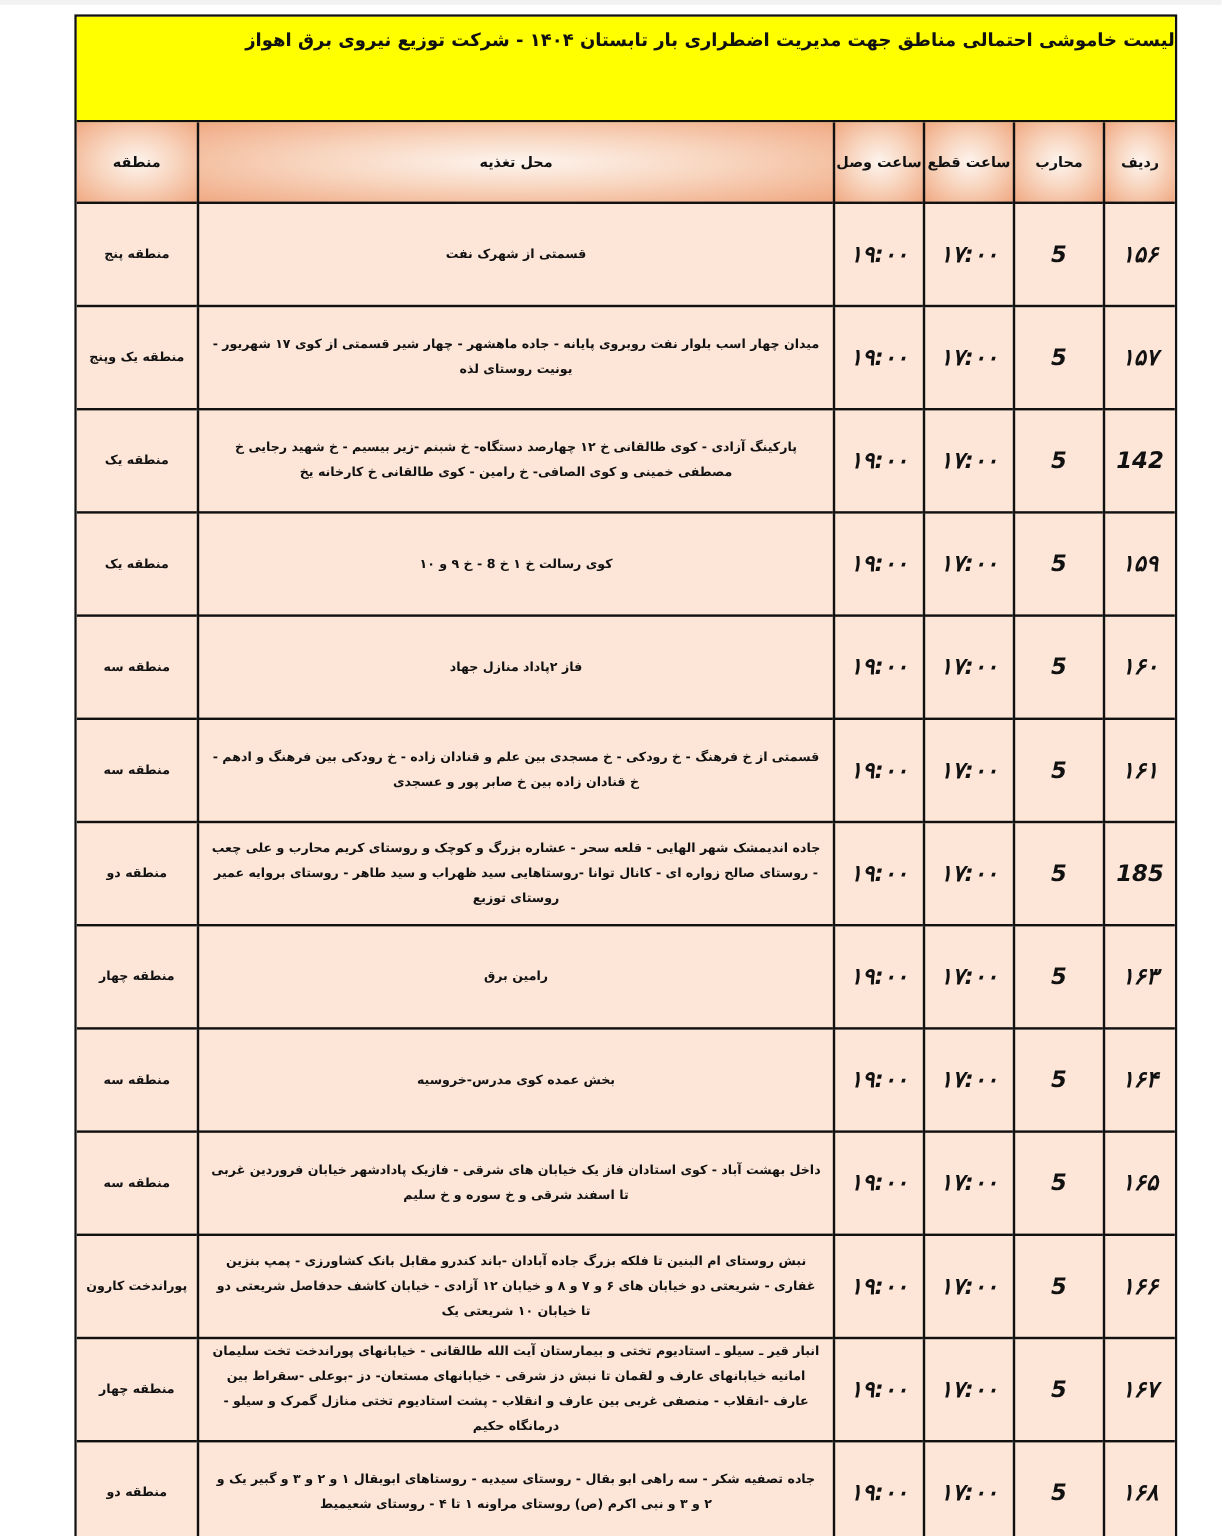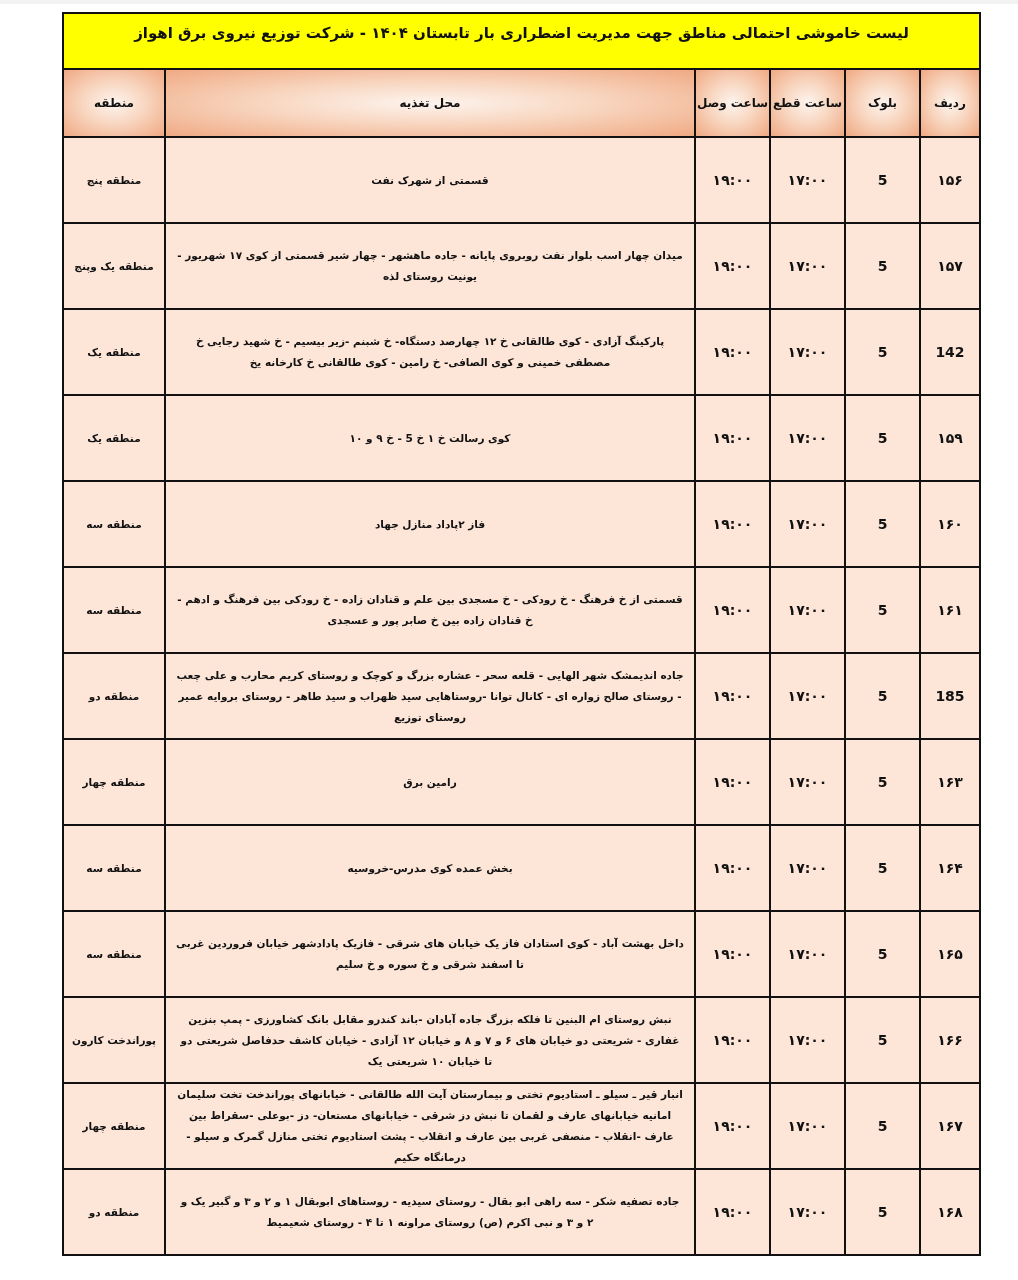--- a/index.html
+++ b/index.html
@@ -23,25 +23,24 @@
   .sheet {
     position: absolute;
     left: 62px;
     top: 12px;
     width: 919px;
     border: 2px solid #111;
     box-sizing: border-box;
     direction: rtl;
   }
   .title-band {
-    height: 56px;
+    height: 88px;
     background: #ffff00;
     border-bottom: 2px solid #111;
     box-sizing: border-box;
-    text-align: center;
     color: #111;
     font-weight: bold;
   }
   .title-line1 {
     font-size: 15px;
     padding-top: 8px;
     line-height: 22px;
   }
   .title-line2 {
     font-size: 15px;
@@ -68,21 +67,21 @@
     font-size: 12px;
     font-weight: bold;
     background: radial-gradient(ellipse at center, #fdf4ee 0%, #f8d6c0 45%, #f0a983 100%);
   }
   td {
     height: 84px;
     background: #fde5d8;
     font-weight: bold;
     font-size: 11px;
   }
-  td.num { font-size: 14px; }
+  td.num { font-size: 19px; font-style: italic; }
   td.desc {
     font-size: 10.5px;
     line-height: 21px;
     padding: 0 10px;
   }
   td.region { font-size: 10.5px; }
   col.c-row { width: 59px; }
   col.c-block { width: 75px; }
   col.c-off { width: 75px; }
   col.c-on { width: 75px; }
@@ -104,21 +103,21 @@
       <col class="c-row">
         <col class="c-block">
         <col class="c-off">
         <col class="c-on">
         <col class="c-desc">
         <col class="c-region">
     </colgroup>
     <thead>
       <tr>
         <th>ردیف</th>
-        <th>بلوک</th>
+        <th>محارب</th>
         <th>ساعت قطع</th>
         <th>ساعت وصل</th>
         <th>محل تغذیه</th>
         <th>منطقه</th>
       </tr>
     </thead>
     <tbody id="rows">
       <tr>
           <td class="num">۱۵۶</td>
           <td class="num">5</td>
@@ -141,21 +140,21 @@
           <td class="num">۱۷:۰۰</td>
           <td class="num">۱۹:۰۰</td>
           <td class="desc">پارکینگ آزادی - کوی طالقانی خ ۱۲ چهارصد دستگاه- خ شبنم -زیر بیسیم - خ شهید رجایی خ مصطفی خمینی و کوی الصافی- خ رامین - کوی طالقانی خ کارخانه یخ</td>
           <td class="region">منطقه یک</td>
         </tr>
       <tr>
           <td class="num">۱۵۹</td>
           <td class="num">5</td>
           <td class="num">۱۷:۰۰</td>
           <td class="num">۱۹:۰۰</td>
-          <td class="desc">کوی رسالت خ ۱ خ 5 - خ ۹ و ۱۰</td>
+          <td class="desc">کوی رسالت خ ۱ خ 8 - خ ۹ و ۱۰</td>
           <td class="region">منطقه یک</td>
         </tr>
       <tr>
           <td class="num">۱۶۰</td>
           <td class="num">5</td>
           <td class="num">۱۷:۰۰</td>
           <td class="num">۱۹:۰۰</td>
           <td class="desc">فاز ۲پاداد منازل جهاد</td>
           <td class="region">منطقه سه</td>
         </tr>

